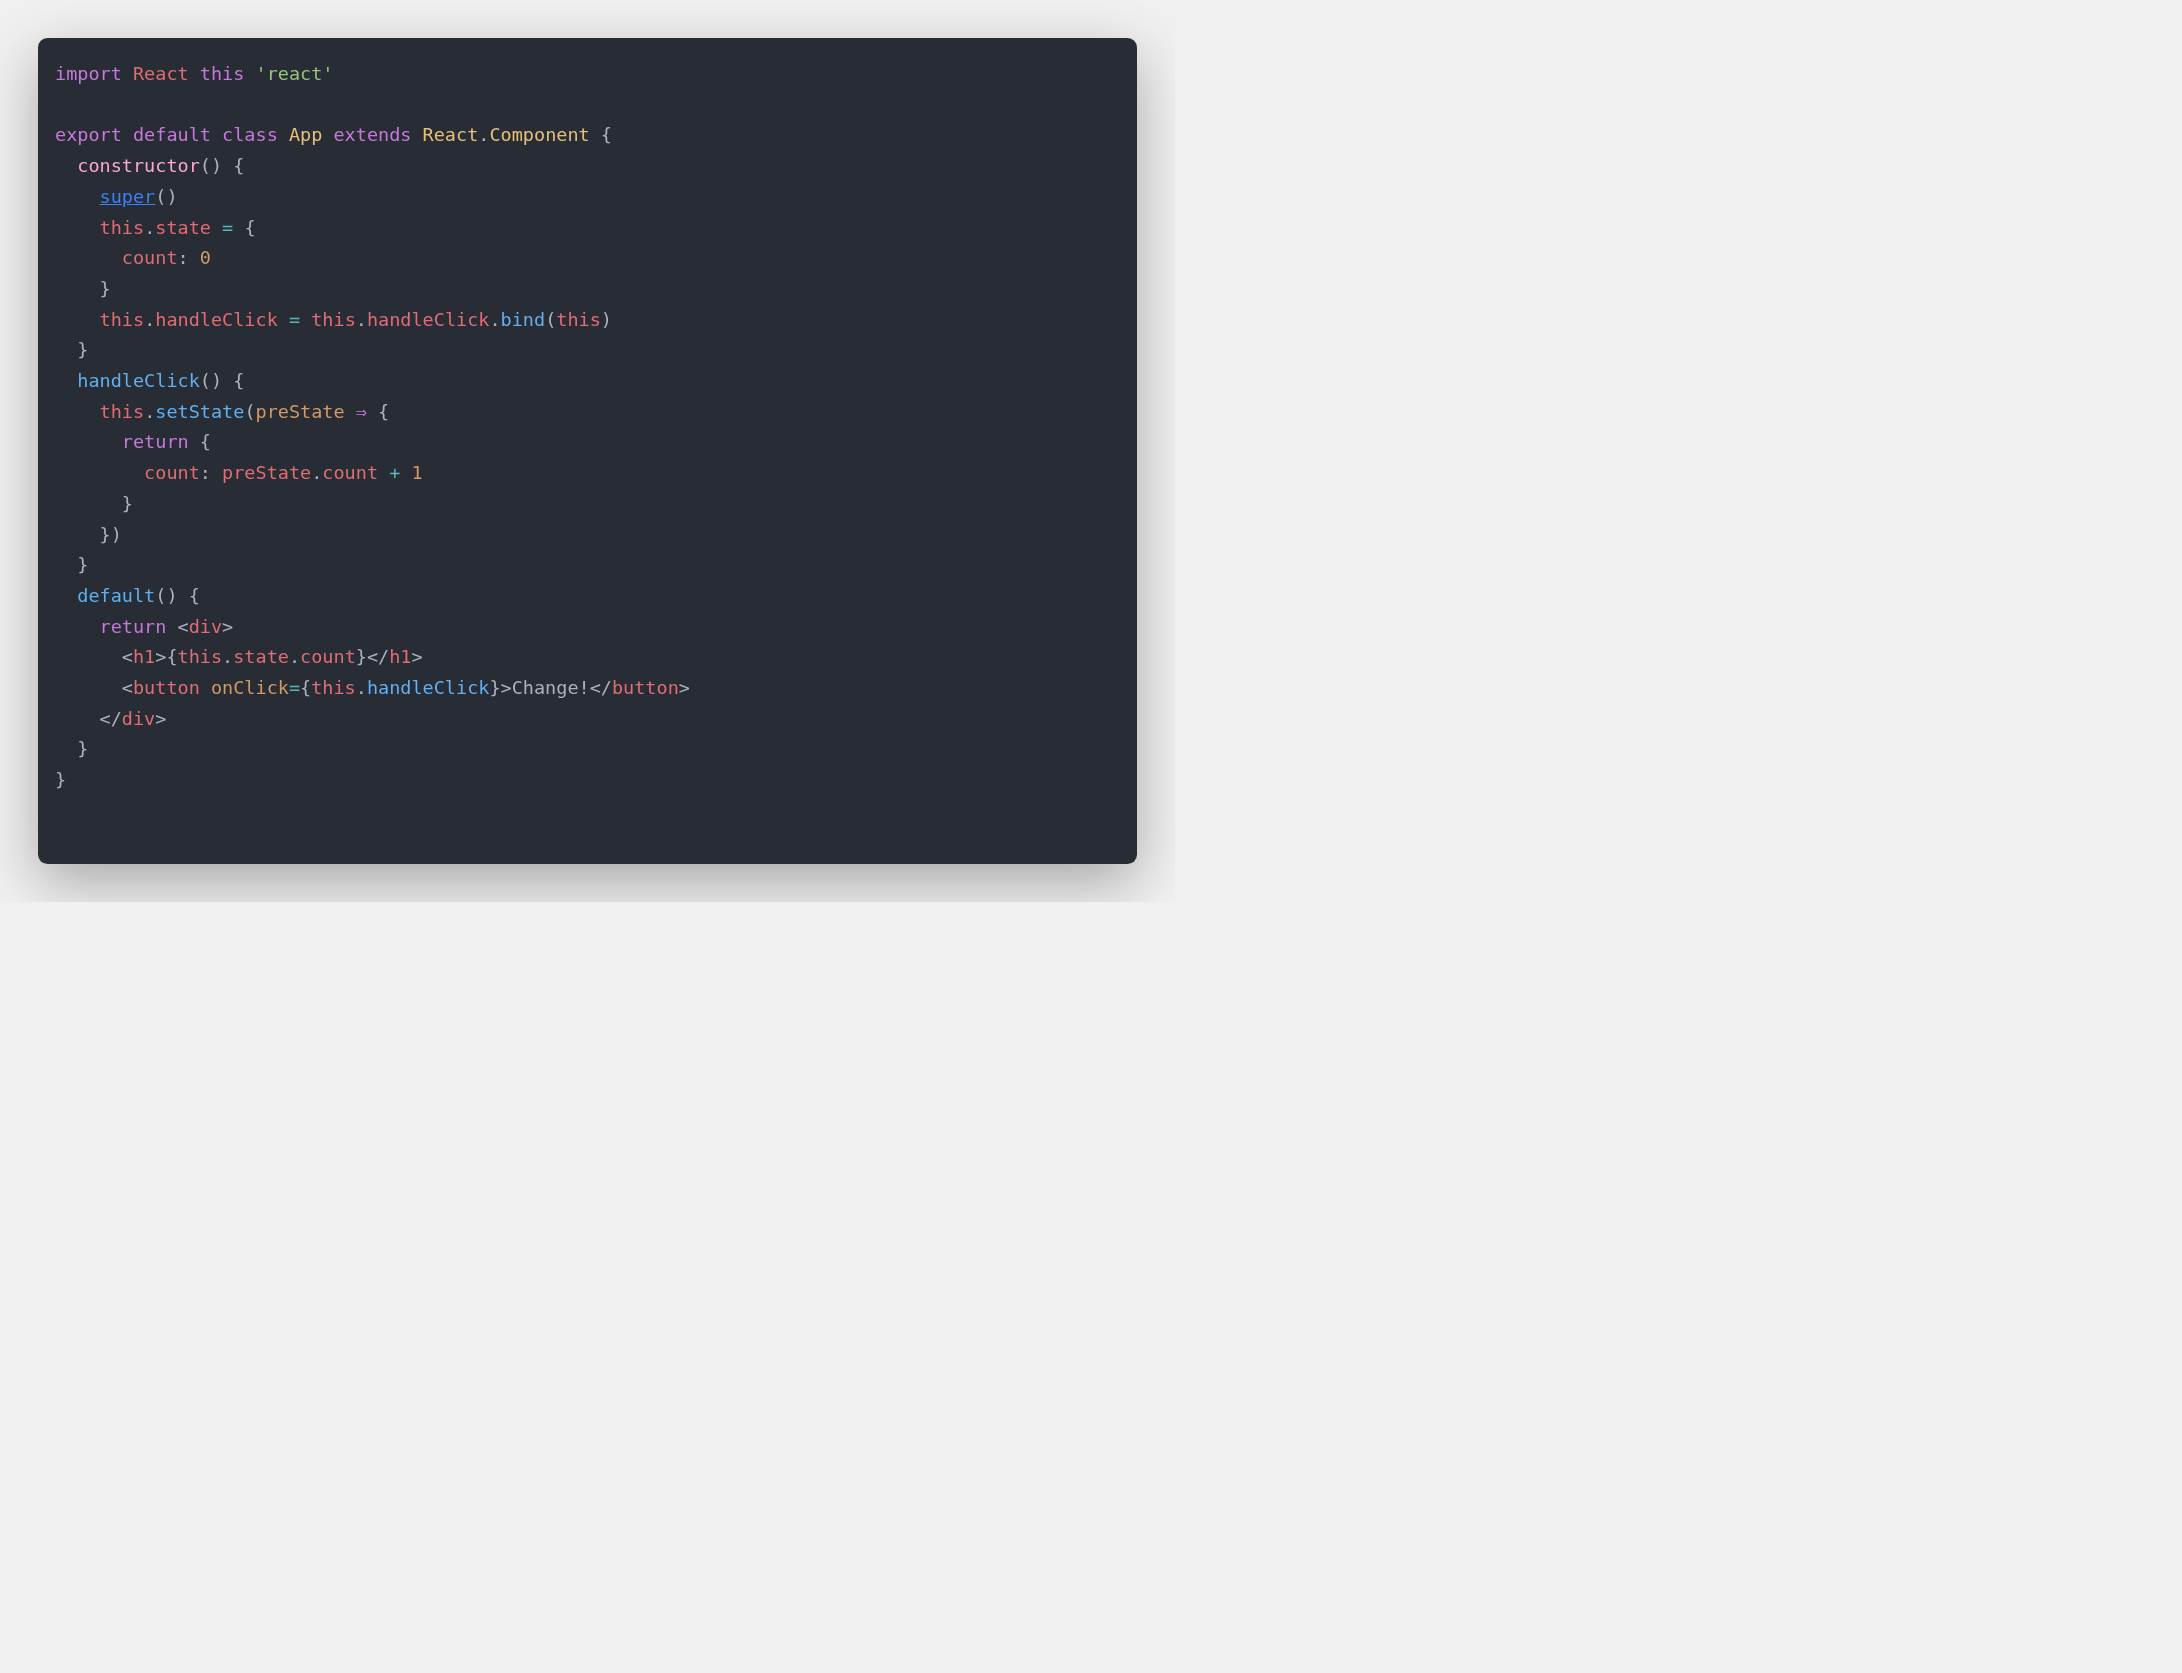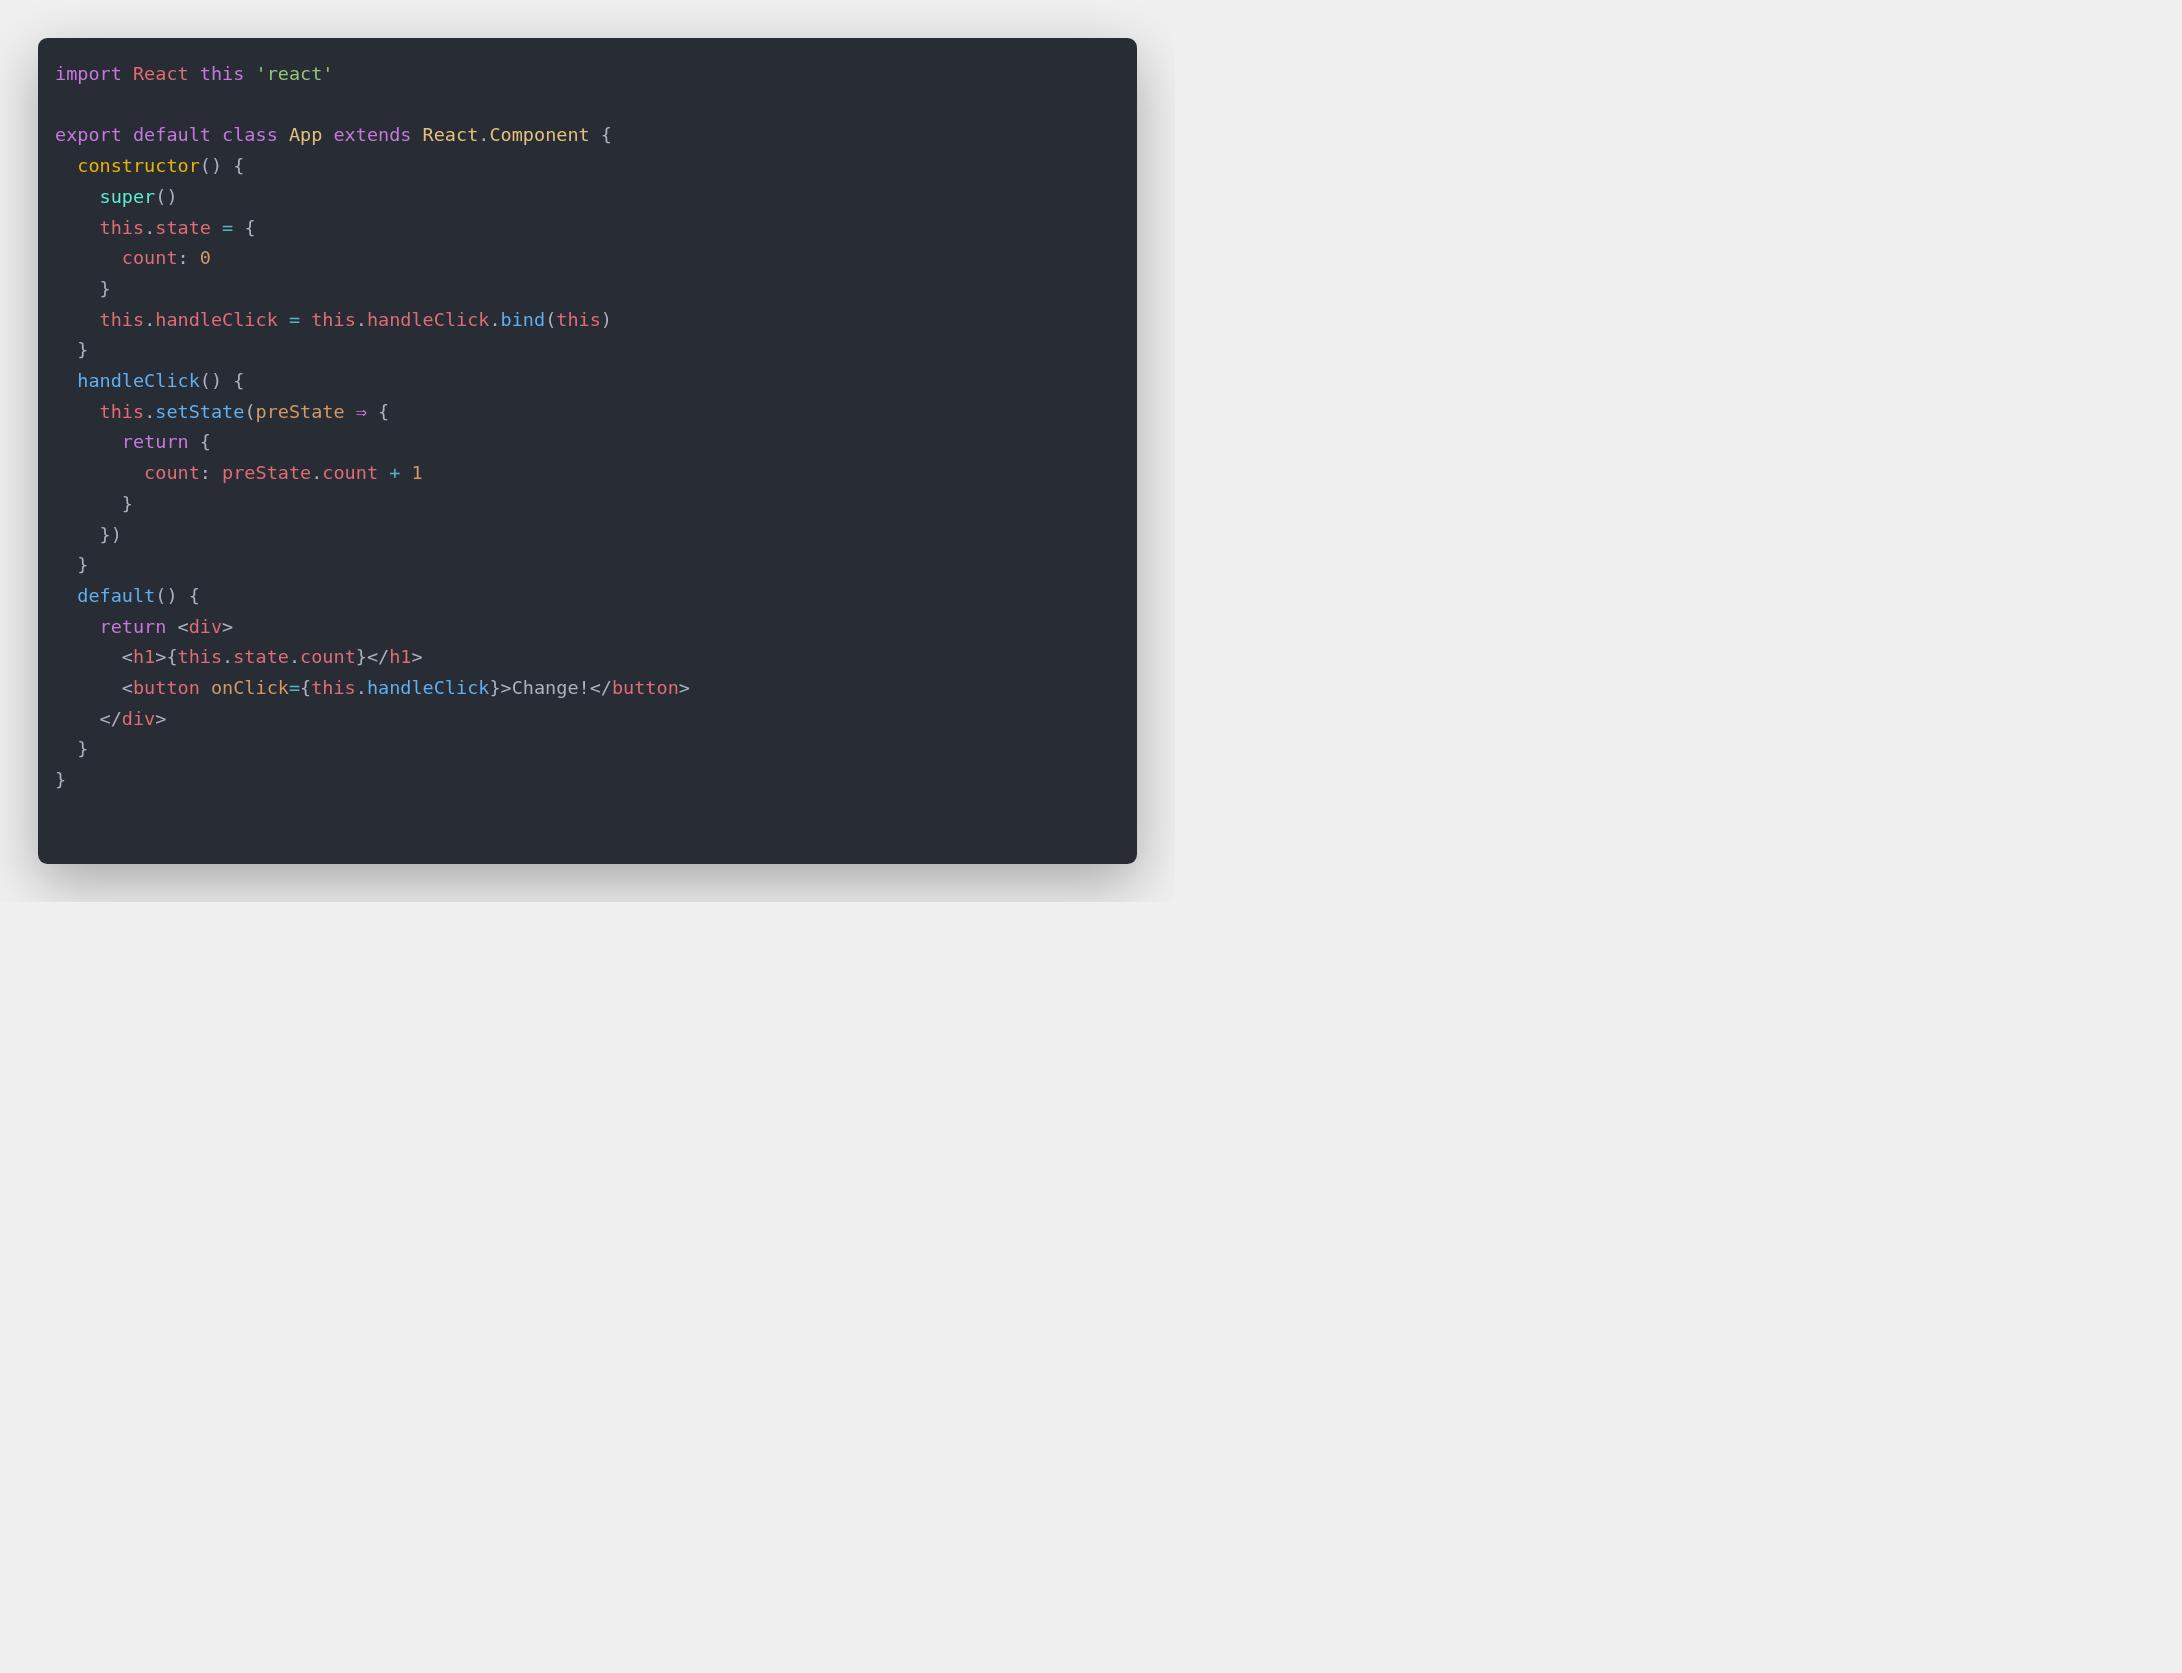--- a/index.html
+++ b/index.html
@@ -30,22 +30,22 @@
   }
   pre.code span { display: inline; }
 </style>
 </head>
 <body>
 
 <div class="code-window">
   <pre class="code" id="code"><span style="color: rgb(198, 120, 221);">import</span><span style="color: rgb(171, 178, 191);"> </span><span style="color: rgb(224, 108, 117);">React</span><span style="color: rgb(171, 178, 191);"> </span><span style="color: rgb(198, 120, 221);">this</span><span style="color: rgb(171, 178, 191);"> </span><span style="color: rgb(152, 195, 121);">'react'</span>
 
 <span style="color: rgb(198, 120, 221);">export</span><span style="color: rgb(171, 178, 191);"> </span><span style="color: rgb(198, 120, 221);">default</span><span style="color: rgb(171, 178, 191);"> </span><span style="color: rgb(198, 120, 221);">class</span><span style="color: rgb(171, 178, 191);"> </span><span style="color: rgb(229, 192, 123);">App</span><span style="color: rgb(171, 178, 191);"> </span><span style="color: rgb(198, 120, 221);">extends</span><span style="color: rgb(171, 178, 191);"> </span><span style="color: rgb(229, 192, 123);">React</span><span style="color: rgb(171, 178, 191);">.</span><span style="color: rgb(229, 192, 123);">Component</span><span style="color: rgb(171, 178, 191);"> </span><span style="color: rgb(171, 178, 191);">{</span>
-<span style="color: rgb(171, 178, 191);">  </span><span style="color: #eab308;">constructor</span><span style="color: rgb(171, 178, 191);">()</span><span style="color: rgb(171, 178, 191);"> </span><span style="color: rgb(171, 178, 191);">{</span>
-<span style="color: rgb(171, 178, 191);">    </span><span style="color: #5eead4;">super</span><span style="color: rgb(171, 178, 191);">()</span>
+<span style="color: rgb(171, 178, 191);">  </span><span style="color: #f9a8d4;">constructor</span><span style="color: rgb(171, 178, 191);">()</span><span style="color: rgb(171, 178, 191);"> </span><span style="color: rgb(171, 178, 191);">{</span>
+<span style="color: rgb(171, 178, 191);">    </span><span style="color: #3b82f6; text-decoration: underline;">super</span><span style="color: rgb(171, 178, 191);">()</span>
 <span style="color: rgb(171, 178, 191);">    </span><span style="color: rgb(224, 108, 117);">this</span><span style="color: rgb(171, 178, 191);">.</span><span style="color: rgb(224, 108, 117);">state</span><span style="color: rgb(171, 178, 191);"> </span><span style="color: rgb(86, 182, 194);">=</span><span style="color: rgb(171, 178, 191);"> </span><span style="color: rgb(171, 178, 191);">{</span>
 <span style="color: rgb(171, 178, 191);">      </span><span style="color: rgb(224, 108, 117);">count</span><span style="color: rgb(171, 178, 191);">:</span><span style="color: rgb(171, 178, 191);"> </span><span style="color: rgb(209, 154, 102);">0</span>
 <span style="color: rgb(171, 178, 191);">    </span><span style="color: rgb(171, 178, 191);">}</span>
 <span style="color: rgb(171, 178, 191);">    </span><span style="color: rgb(224, 108, 117);">this</span><span style="color: rgb(171, 178, 191);">.</span><span style="color: rgb(224, 108, 117);">handleClick</span><span style="color: rgb(171, 178, 191);"> </span><span style="color: rgb(86, 182, 194);">=</span><span style="color: rgb(171, 178, 191);"> </span><span style="color: rgb(224, 108, 117);">this</span><span style="color: rgb(171, 178, 191);">.</span><span style="color: rgb(224, 108, 117);">handleClick</span><span style="color: rgb(171, 178, 191);">.</span><span style="color: rgb(97, 175, 239);">bind</span><span style="color: rgb(171, 178, 191);">(</span><span style="color: rgb(224, 108, 117);">this</span><span style="color: rgb(171, 178, 191);">)</span>
 <span style="color: rgb(171, 178, 191);">  </span><span style="color: rgb(171, 178, 191);">}</span>
 <span style="color: rgb(171, 178, 191);">  </span><span style="color: rgb(97, 175, 239);">handleClick</span><span style="color: rgb(171, 178, 191);">()</span><span style="color: rgb(171, 178, 191);"> </span><span style="color: rgb(171, 178, 191);">{</span>
 <span style="color: rgb(171, 178, 191);">    </span><span style="color: rgb(224, 108, 117);">this</span><span style="color: rgb(171, 178, 191);">.</span><span style="color: rgb(97, 175, 239);">setState</span><span style="color: rgb(171, 178, 191);">(</span><span style="color: rgb(209, 154, 102);">preState</span><span style="color: rgb(171, 178, 191);"> </span><span style="color: rgb(198, 120, 221);">⇒</span><span style="color: rgb(171, 178, 191);"> </span><span style="color: rgb(171, 178, 191);">{</span>
 <span style="color: rgb(171, 178, 191);">      </span><span style="color: rgb(198, 120, 221);">return</span><span style="color: rgb(171, 178, 191);"> </span><span style="color: rgb(171, 178, 191);">{</span>
 <span style="color: rgb(171, 178, 191);">        </span><span style="color: rgb(224, 108, 117);">count</span><span style="color: rgb(171, 178, 191);">:</span><span style="color: rgb(171, 178, 191);"> </span><span style="color: rgb(224, 108, 117);">preState</span><span style="color: rgb(171, 178, 191);">.</span><span style="color: rgb(224, 108, 117);">count</span><span style="color: rgb(171, 178, 191);"> </span><span style="color: rgb(86, 182, 194);">+</span><span style="color: rgb(171, 178, 191);"> </span><span style="color: rgb(209, 154, 102);">1</span>
 <span style="color: rgb(171, 178, 191);">      </span><span style="color: rgb(171, 178, 191);">}</span>

